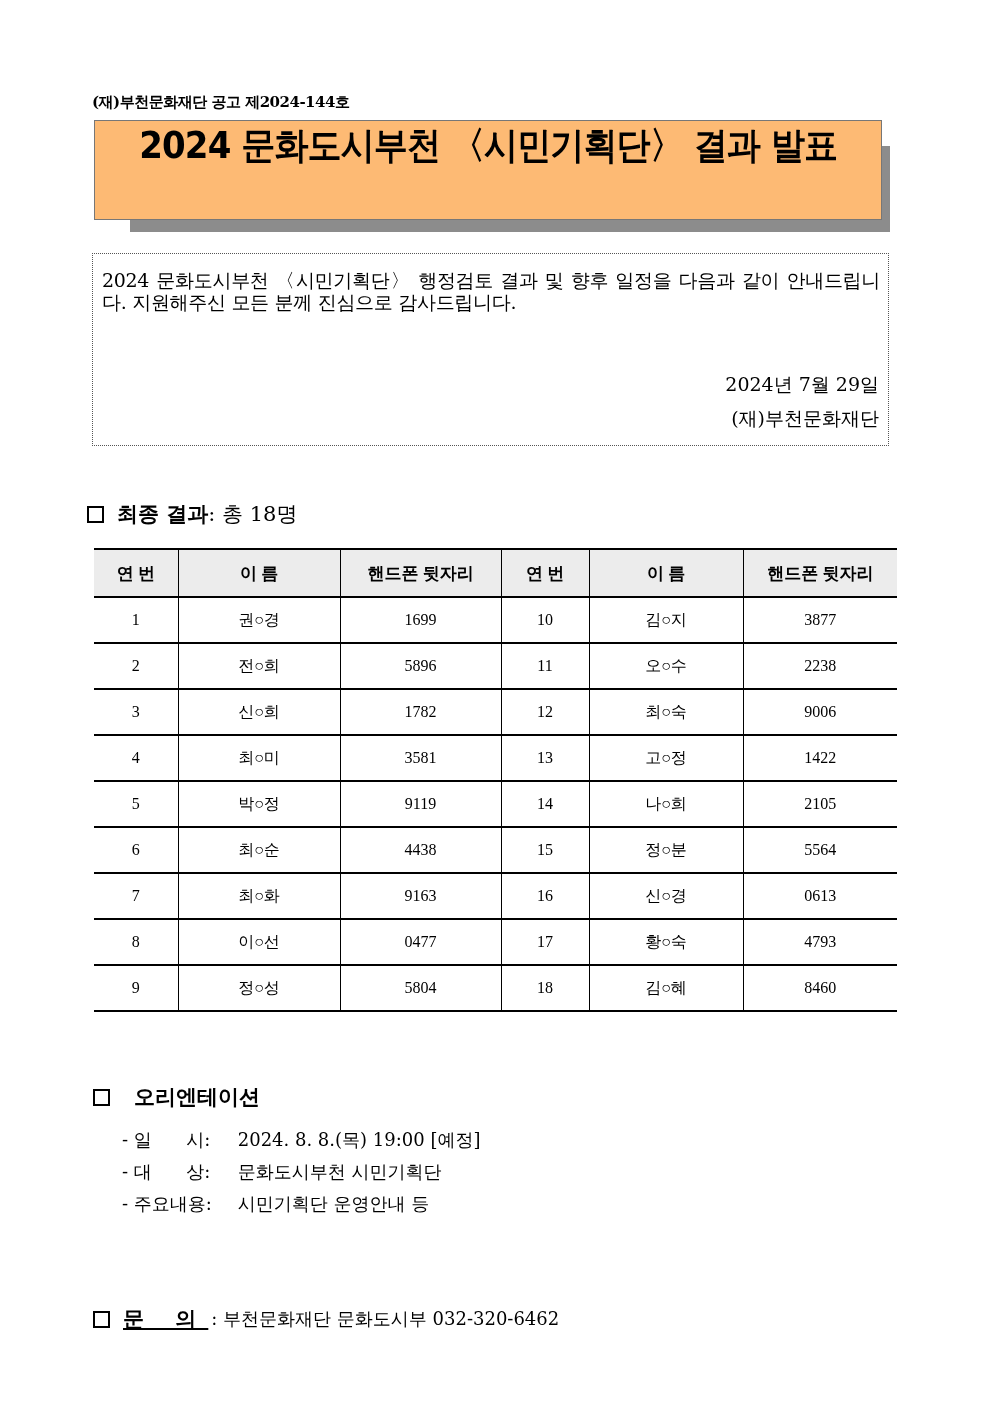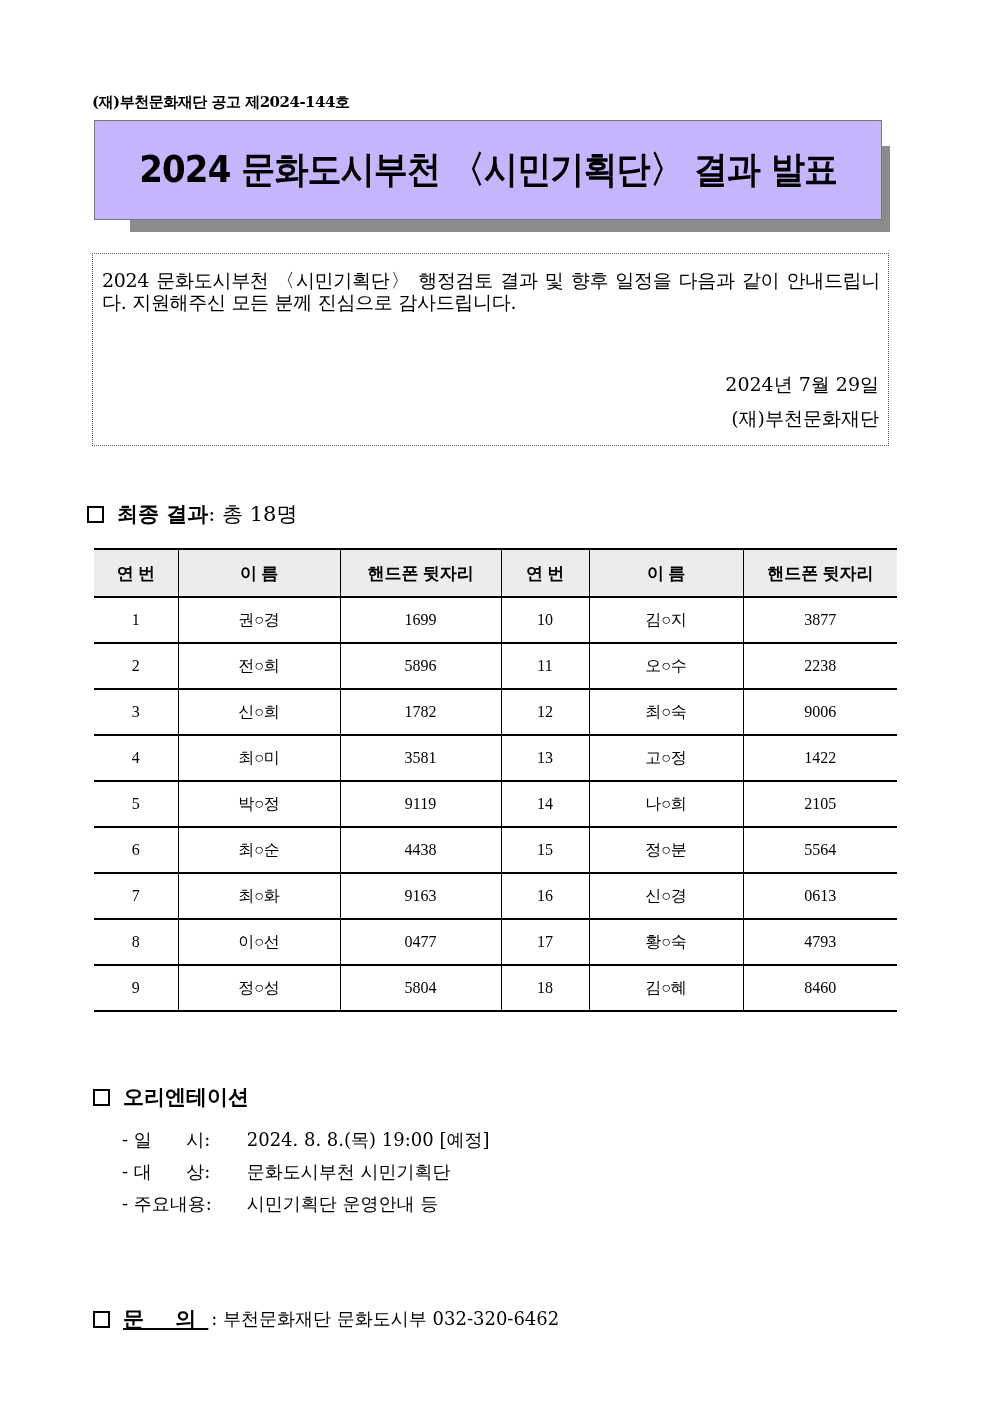--- a/index.html
+++ b/index.html
@@ -1,40 +1,40 @@
 <!DOCTYPE html>
 <html><head>
 <meta charset="utf-8">
 <style>
   html, body { margin: 0; padding: 0; background: #ffffff; }
   body { width: 992px; height: 1403px; position: relative; overflow: hidden;
          font-family: "DejaVu Serif", "Liberation Serif", serif; color: #000; }
   .abs { position: absolute; }
   .notice-no { left: 92px; top: 93px; font-size: 15px; font-weight: bold; letter-spacing: -0.5px; }
   .title-shadow { left: 130px; top: 146px; width: 760px; height: 86px; background: #8c8c8c; }
-  .title-box { left: 94px; top: 120px; width: 786px; height: 98px; background: #c4b5fd; border: 1px solid #777;
-               display: flex; align-items: center; justify-content: center; }
+  .title-box { left: 94px; top: 120px; width: 786px; height: 98px; background: #fdba74; border: 1px solid #777;
+               display: flex; justify-content: center; }
   .title-text { font-family: "DejaVu Sans", "Liberation Sans", sans-serif; font-weight: bold; font-size: 37px;
                 letter-spacing: -1px; transform: scaleX(0.92); }
   .intro-box { left: 92px; top: 253px; width: 797px; height: 193px; border: 1px dotted #555; box-sizing: border-box; }
   .intro-text { position: absolute; left: 9px; top: 15px; width: 778px; font-size: 19px; line-height: 22px;
                 text-align: justify; text-align-last: left; letter-spacing: -0.3px; }
   .intro-date { position: absolute; right: 9px; top: 113px; font-size: 19px; line-height: 34px; text-align: right; }
   .section-head { font-size: 21px; display: flex; align-items: center; }
   .checkbox { display: inline-block; width: 17px; height: 17px; border: 2px solid #000; box-sizing: border-box; margin-right: 13px; }
   .sec1 { left: 87px; top: 500px; }
   .sec1 .bold { font-weight: bold; }
   table.results { position: absolute; left: 94px; top: 548px; width: 803px; border-collapse: collapse;
                   font-family: Liberation Serif, serif; font-size: 16px; }
   table.results th, table.results td { border-top: 2px solid #000; border-bottom: 2px solid #000; text-align: center; height: 44px; padding: 0; }
   table.results th + th, table.results td + td { border-left: 1px solid #000; }
   table.results th { background: #ececec; font-weight: bold; font-size: 17px; height: 46px; }
-  .sec2 { left: 93px; top: 1083px; font-weight: bold; }
+  .sec2 { left: 93px; top: 1083px; font-weight: bold; gap: 11px; }
   .ori-list { left: 122px; top: 1124px; font-size: 18px; line-height: 32px; }
-  .ori-item { display: flex; white-space: pre; gap: 9px; }
+  .ori-item { display: flex; white-space: pre; }
   .ori-label { display: inline-block; width: 110px; }
   .sec3 { left: 93px; top: 1305px; }
   .sec3 .lbl { font-weight: bold; letter-spacing: 12px; text-decoration: underline; }
   .sec3 .val { font-size: 18px; margin-left: 3px; }
 </style>
 </head>
 <body>
 
 <div class="abs notice-no">(재)부천문화재단 공고 제2024-144호</div>
 

